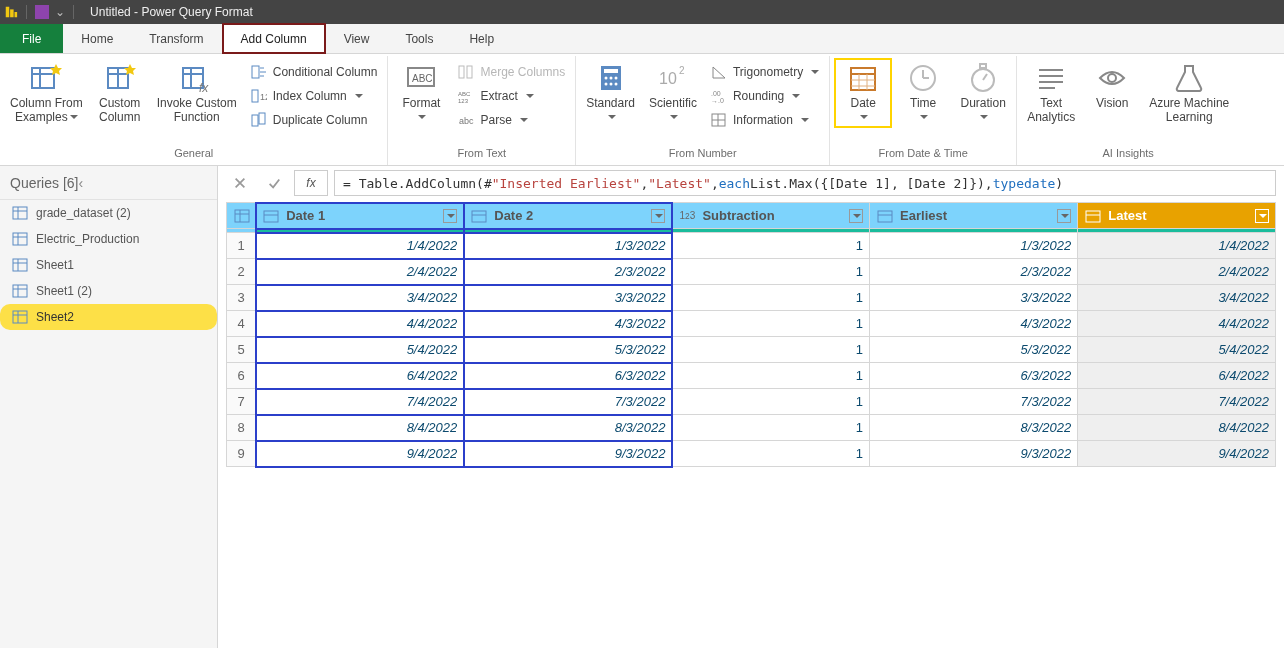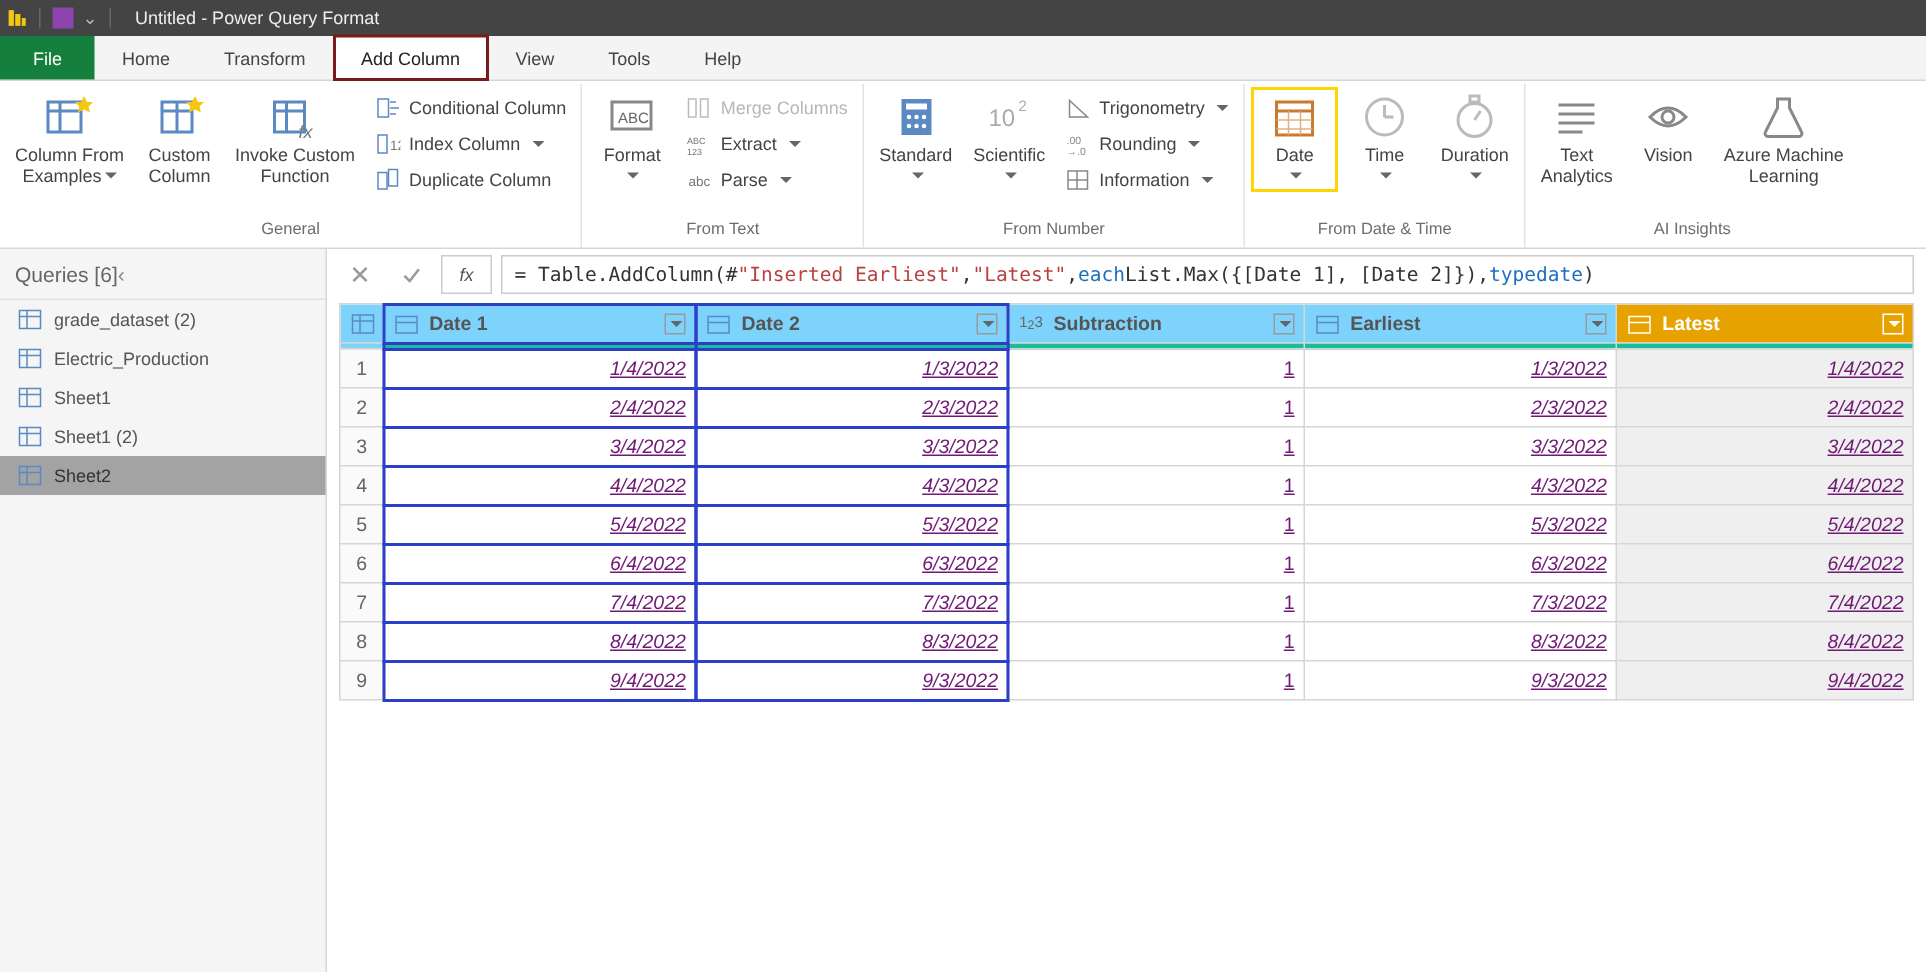--- a/index.html
+++ b/index.html
@@ -116,21 +116,21 @@
     display:flex; flex-direction:column;
   }
   .queries-head {
     height:34px; display:flex; align-items:center; justify-content:flex-start;
     padding:0 10px; color:#666; font-size:14px; border-bottom:1px solid #e2e2e2;
   }
   .q-item {
     display:flex; align-items:center; gap:8px;
     padding:6px 12px; color:#555;
   }
-  .q-item.sel { background:#a3a3a3; color:#333;}
+  .q-item.sel { background:#fde047; color:#333;border-radius:10px;}
   .q-icon { width:16px; height:14px; }
   
   .content { flex:1; display:flex; flex-direction:column; background:#fff;}
   .formula-row {
     display:flex; align-items:center; gap:6px;
     height:34px; padding:4px 8px;
   }
   .fx-btn {
     width:28px; height:26px; display:flex; align-items:center; justify-content:center;
     border:1px solid transparent; color:#9a9a9a;
@@ -164,21 +164,21 @@
   .hdr-cell { display:flex; align-items:center; gap:6px; height:100%; }
   .hdr-filter { margin-left:auto; width:14px; height:14px; border:1px solid #999; display:flex;align-items:center;justify-content:center;}
   .hdr-filter .tri { border-top-color:#666; border-width:4px;}
   .type-icon { width:18px; height:16px; display:flex;align-items:center;justify-content:center; color:#1f6fbf;}
   .rownum { width:28px; text-align:center; color:#666; background:#fafafa;}
   .col-corner { width:28px; background:#fafafa;}
   .c-date1, .c-date2 { width:200px; }
   .c-sub { width:190px; }
   .c-ear { width:200px; }
   .c-lat { width:190px; }
-  .grid td.data { text-align:right; color:#701a75;text-decoration:underline; }
+  .grid td.data { text-align:right; color:#0c4a6e; }
   .grid td.date { font-style:italic; }
   th.latest-h { background:#e8a200; color:#fff; }
   td.latest-c { background:#efefef; font-style:italic;}
   .hl-blue-box { outline:2px solid #2b3fca; outline-offset:-1px; }
 </style>
 </head>
 <body>
 
 <div class="titlebar">
   <span class="tb-logo">

